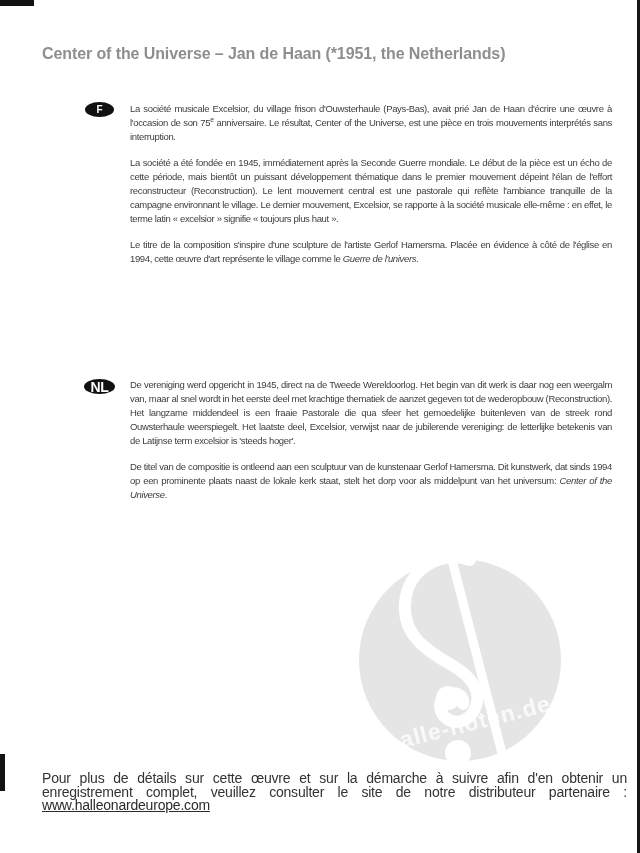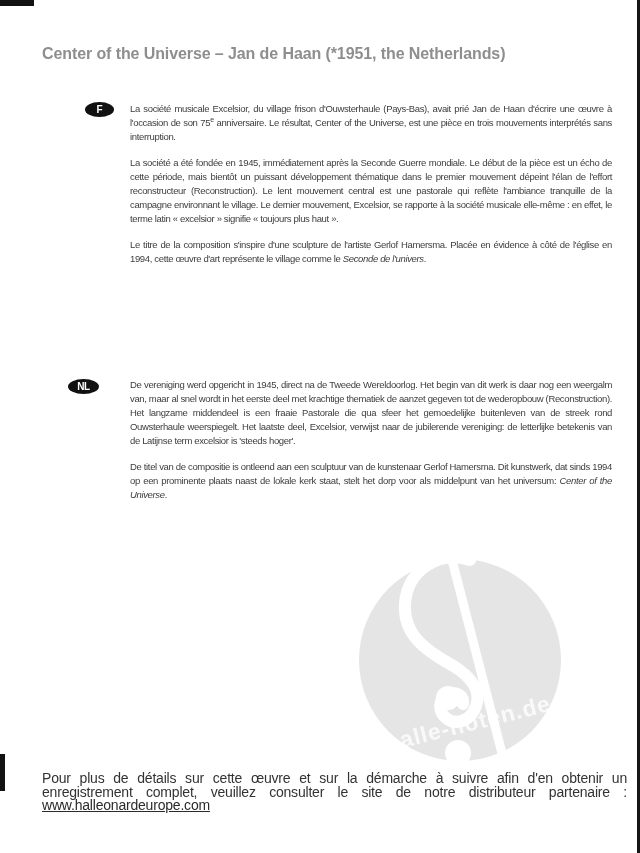--- a/index.html
+++ b/index.html
@@ -53,23 +53,23 @@
     align-items: center;
     justify-content: center;
     font-weight: bold;
   }
   .badge-f {
     left: 85px; top: 102px;
     width: 29px; height: 15px;
     font-size: 10px;
   }
   .badge-nl {
-    left: 68px; top: 379px;
+    left: 84px; top: 379px;
     width: 31px; height: 15px;
-    font-size: 10px;
+    font-size: 14px;
     letter-spacing: -0.3px;
   }
   
   .text-section {
     position: absolute;
     left: 130px;
     width: 482px;
     color: #3d3d3d;
   }
   .section-french { top: 102px; }
@@ -119,21 +119,21 @@
 
   <div class="page-title">Center of the Universe – Jan de Haan (*1951, the Netherlands)</div>
 
   <div class="lang-badge badge-f">
     <span>F</span>
   </div>
 
   <div class="text-section section-french">
     <p>La société musicale Excelsior, du village frison d'Ouwsterhaule (Pays-Bas), avait prié Jan de Haan d'écrire une œuvre à l'occasion de son 75<sup>e</sup> anniversaire. Le résultat, Center of the Universe, est une pièce en trois mouvements interprétés sans interruption.</p>
     <p>La société a été fondée en 1945, immédiatement après la Seconde Guerre mondiale. Le début de la pièce est un écho de cette période, mais bientôt un puissant développement thématique dans le premier mouvement dépeint l'élan de l'effort reconstructeur (Reconstruction). Le lent mouvement central est une pastorale qui reflète l'ambiance tranquille de la campagne environnant le village. Le dernier mouvement, Excelsior, se rapporte à la société musicale elle-même : en effet, le terme latin « excelsior » signifie « toujours plus haut ».</p>
-    <p>Le titre de la composition s'inspire d'une sculpture de l'artiste Gerlof Hamersma. Placée en évidence à côté de l'église en 1994, cette œuvre d'art représente le village comme le <i>Seconde de l'univers</i>.</p>
+    <p>Le titre de la composition s'inspire d'une sculpture de l'artiste Gerlof Hamersma. Placée en évidence à côté de l'église en 1994, cette œuvre d'art représente le village comme le <i>Guerre de l'univers</i>.</p>
   </div>
 
   <div class="lang-badge badge-nl">
     <span>NL</span>
   </div>
 
   <div class="text-section section-dutch">
     <p>De vereniging werd opgericht in 1945, direct na de Tweede Wereldoorlog. Het begin van dit werk is daar nog een weergalm van, maar al snel wordt in het eerste deel met krachtige thematiek de aanzet gegeven tot de wederopbouw (Reconstruction). Het langzame middendeel is een fraaie Pastorale die qua sfeer het gemoedelijke buitenleven van de streek rond Ouwsterhaule weerspiegelt. Het laatste deel, Excelsior, verwijst naar de jubilerende vereniging: de letterlijke betekenis van de Latijnse term excelsior is 'steeds hoger'.</p>
     <p>De titel van de compositie is ontleend aan een sculptuur van de kunstenaar Gerlof Hamersma. Dit kunstwerk, dat sinds 1994 op een prominente plaats naast de lokale kerk staat, stelt het dorp voor als middelpunt van het universum: <i>Center of the Universe</i>.</p>
   </div>

